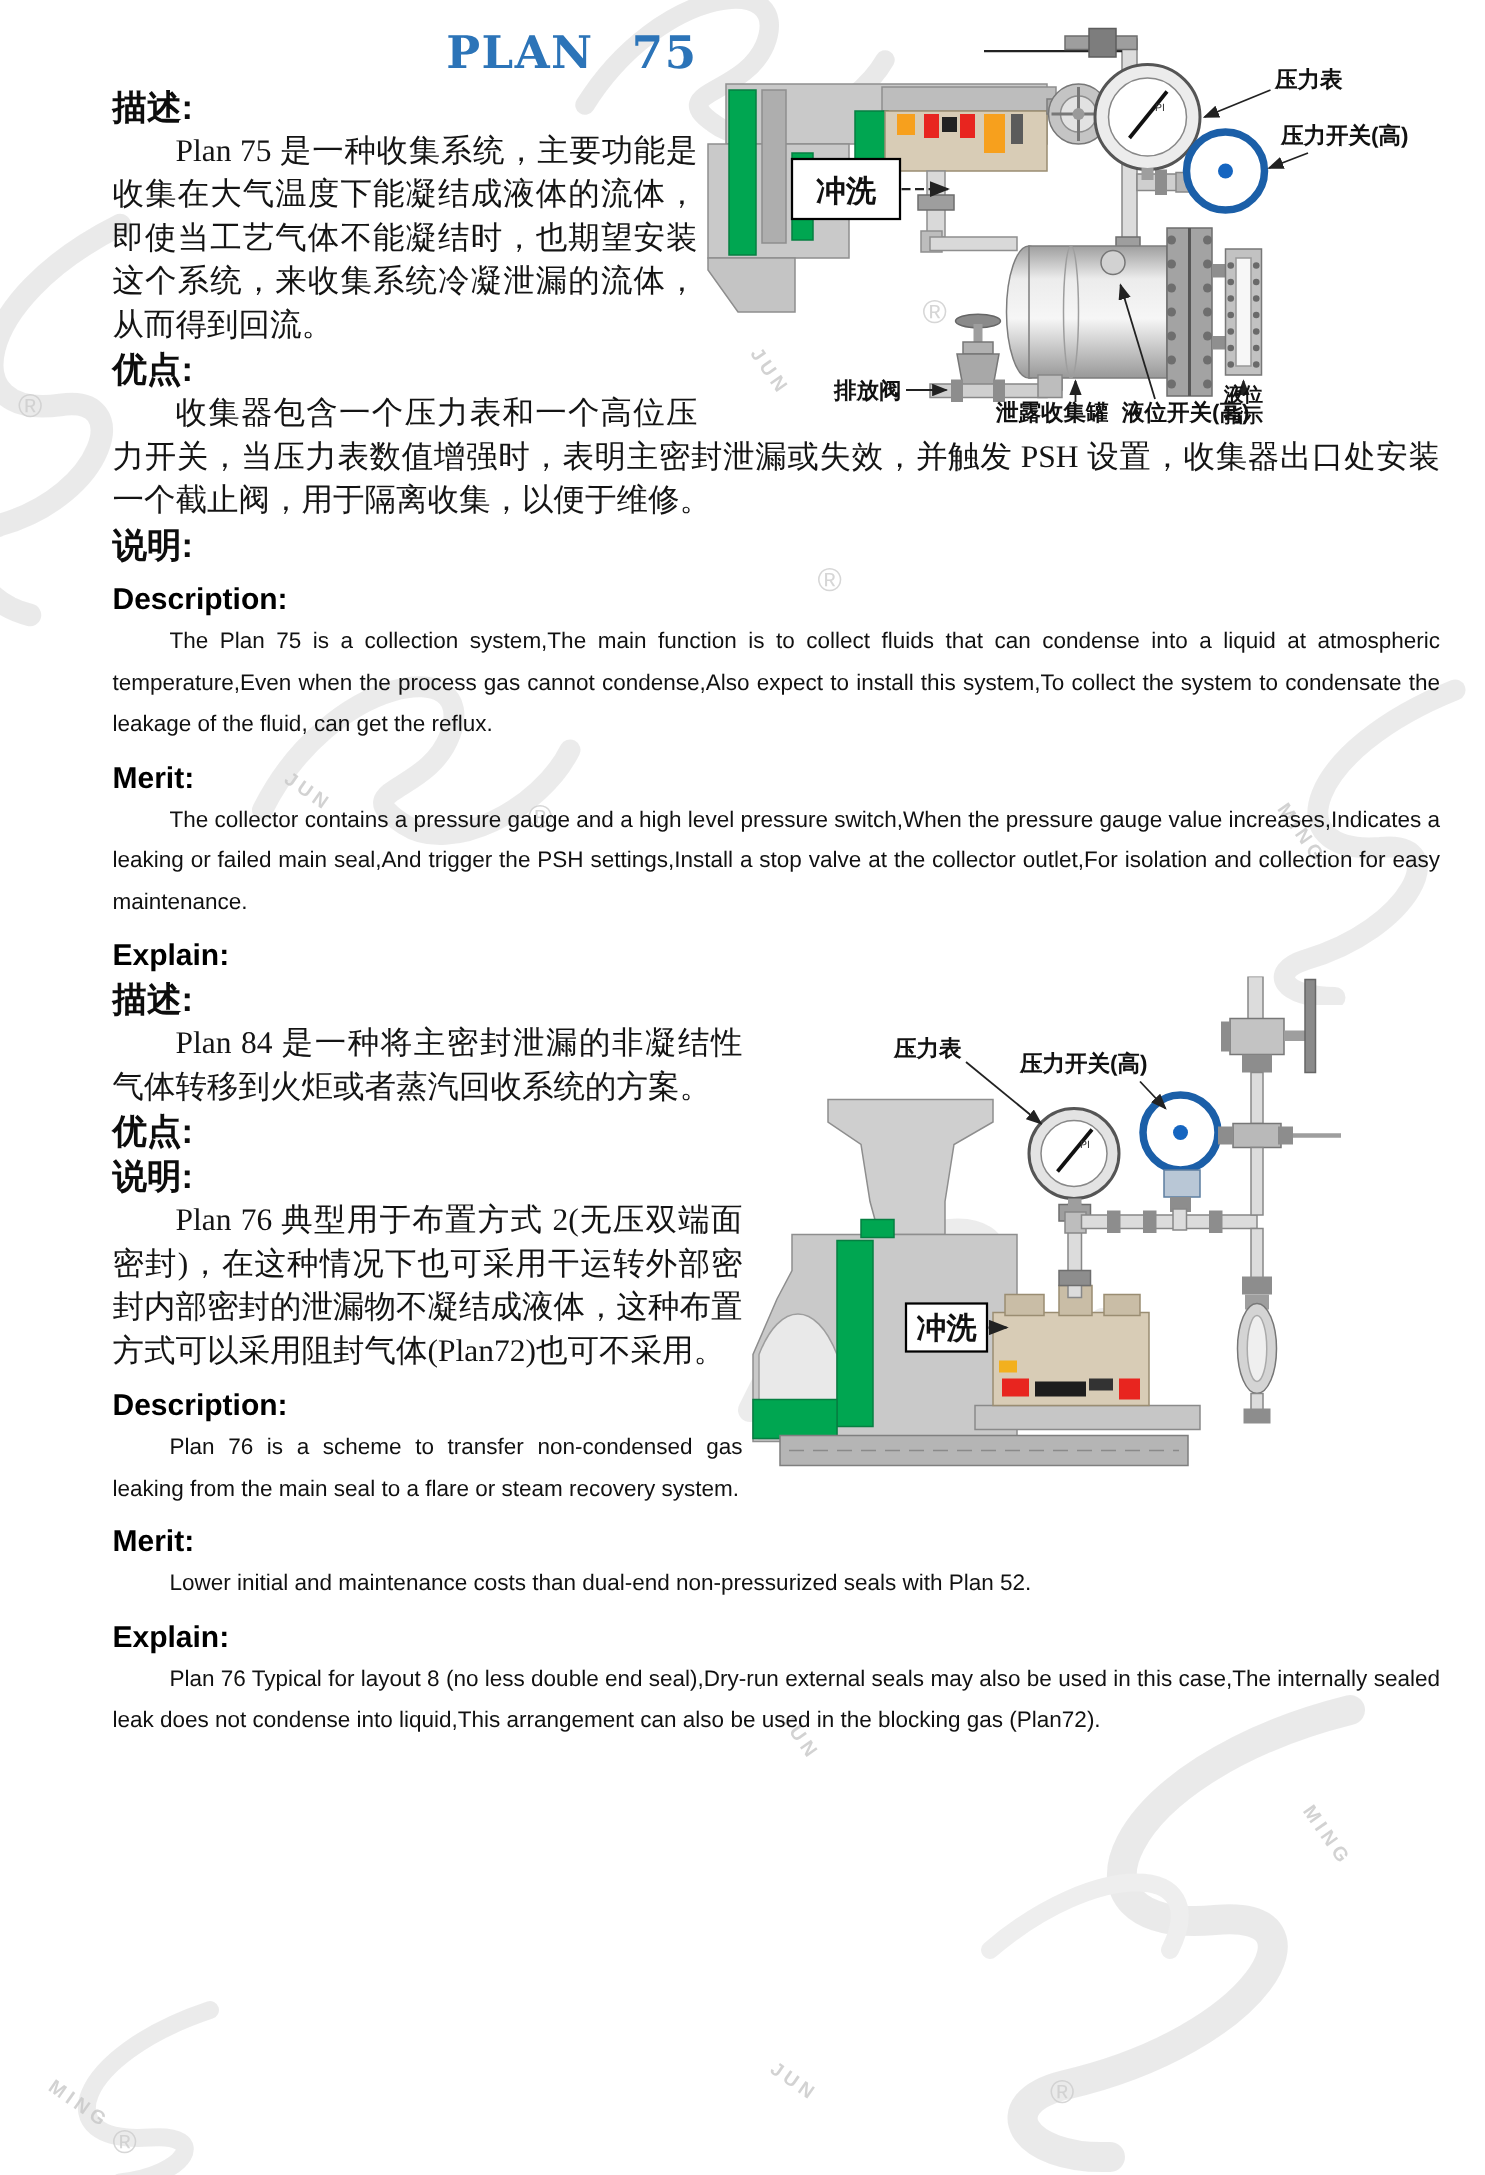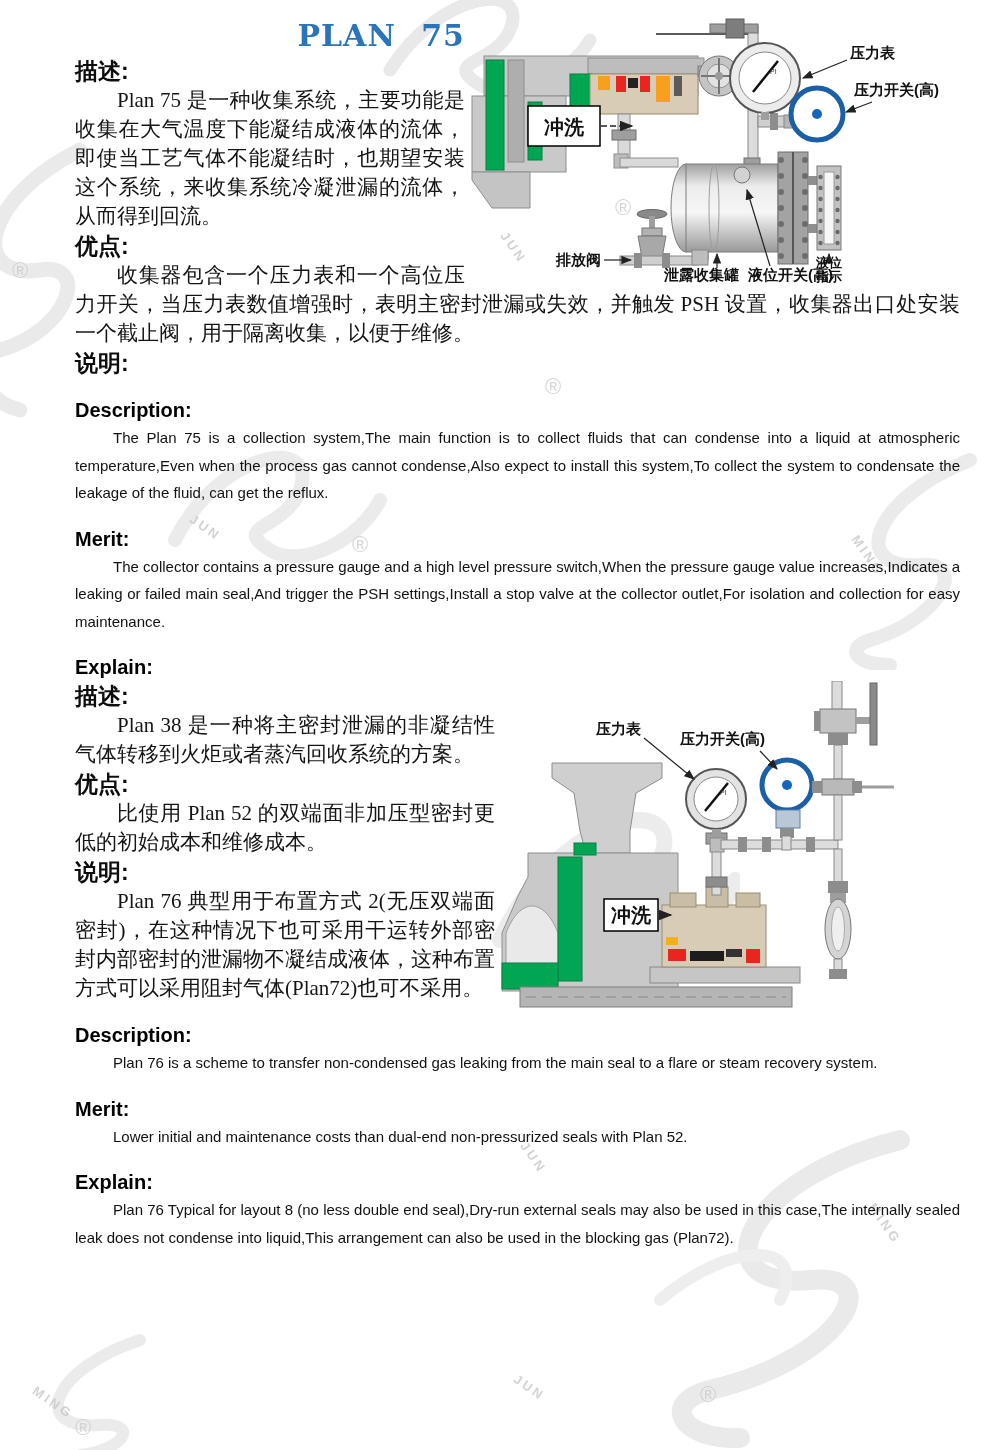--- a/index.html
+++ b/index.html
@@ -19,21 +19,21 @@
     font-family:"DejaVu Serif","Liberation Serif",serif;
     font-weight:bold;color:#2c74b8;font-size:30px;line-height:36px;
     margin:0 0 2px 0;word-spacing:14px;letter-spacing:1px;text-align:right;
   }
   .zh-h{font-size:23px;line-height:30px;font-weight:bold;color:#0d0d0d;margin:0;}
   .zh-p{
     font-family:"Liberation Serif","DejaVu Serif",serif;
     font-size:21px;line-height:29px;margin:0;text-align:justify;
     text-indent:2em;color:#141414;
   }
-  .en-h{font-size:20px;line-height:28px;font-weight:bold;color:#000;margin:18px 0 0 0;}
+  .en-h{font-size:20px;line-height:28px;font-weight:bold;color:#000;margin:8px 0 0 0;}
   .en-p{font-size:15px;line-height:27.5px;margin:0;text-align:justify;text-indent:38px;color:#111;}
 
   .fig{float:right;margin:0 0 4px 5px;}
   .fig75{width:490px;height:265px;}
   .fig76{width:460px;height:350px;margin-bottom:12px;}
   svg text.dlabel{font-family:"Liberation Sans","DejaVu Sans",sans-serif;font-size:15px;font-weight:600;fill:#111;}
   svg text.dlabel-sm{font-family:"Liberation Sans","DejaVu Sans",sans-serif;font-size:13px;font-weight:600;fill:#111;}
   svg text.flush{font-family:"Liberation Sans","DejaVu Sans",sans-serif;font-size:20px;font-weight:600;fill:#111;}
   svg text.dial{font-family:"Liberation Sans","DejaVu Sans",sans-serif;font-size:7px;fill:#333;}
   section{zoom:1;}
@@ -343,23 +343,22 @@
 
     <g>
       <text class="dlabel" x="96" y="53">压力表</text>
       <line x1="144" y1="57" x2="194" y2="98" stroke="#222" stroke-width="1.2" marker-end="url(#a76)"></line>
       <text class="dlabel" x="180" y="63">压力开关(高)</text>
       <line x1="260" y1="70" x2="277" y2="88" stroke="#222" stroke-width="1.2" marker-end="url(#a76)"></line>
     </g>
   </svg>
 
   <h2 class="zh-h">描述:</h2>
-  <p class="zh-p">Plan 38 是一种将主密封泄漏的非凝结性气体转移到火炬或者蒸汽回收系统的方案。</p>
+  <p class="zh-p">Plan 84 是一种将主密封泄漏的非凝结性气体转移到火炬或者蒸汽回收系统的方案。</p>
   <h2 class="zh-h">优点:</h2>
-  <p class="zh-p">比使用 Plan 52 的双端面非加压型密封更低的初始成本和维修成本。</p>
   <h2 class="zh-h">说明:</h2>
   <p class="zh-p">Plan 76 典型用于布置方式 2(无压双端面密封)，在这种情况下也可采用干运转外部密封内部密封的泄漏物不凝结成液体，这种布置方式可以采用阻封气体(Plan72)也可不采用。</p>
 
   <h3 class="en-h">Description:</h3>
   <p class="en-p">Plan 76 is a scheme to transfer non-condensed gas leaking from the main seal to a flare or steam recovery system.</p>
   <h3 class="en-h">Merit:</h3>
   <p class="en-p">Lower initial and maintenance costs than dual-end non-pressurized seals with Plan 52.</p>
   <h3 class="en-h">Explain:</h3>
   <p class="en-p">Plan 76 Typical for layout 8 (no less double end seal),Dry-run external seals may also be used in this case,The internally sealed leak does not condense into liquid,This arrangement can also be used in the blocking gas (Plan72).</p>
 </section>

